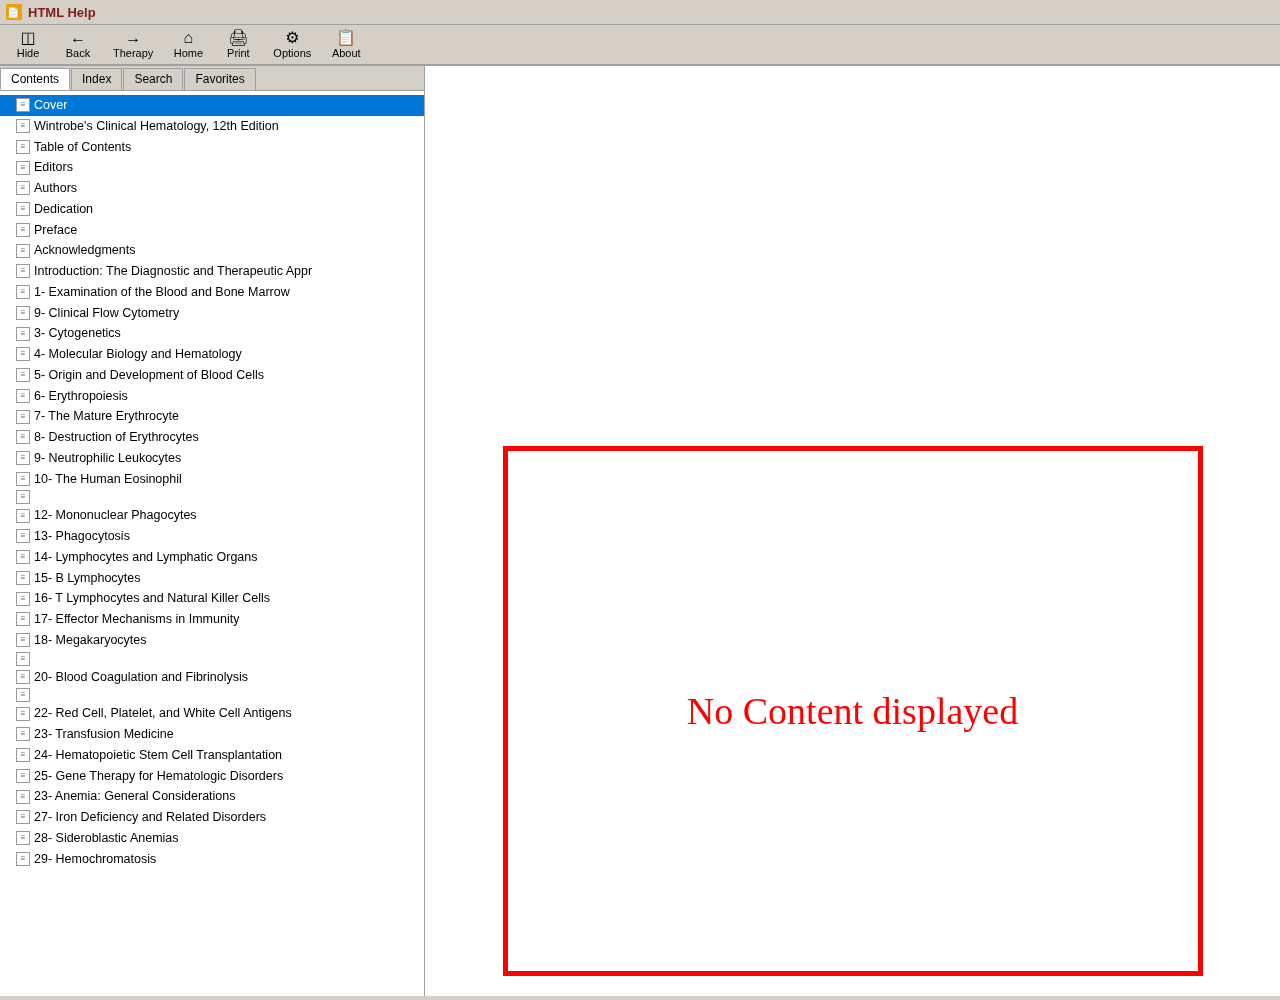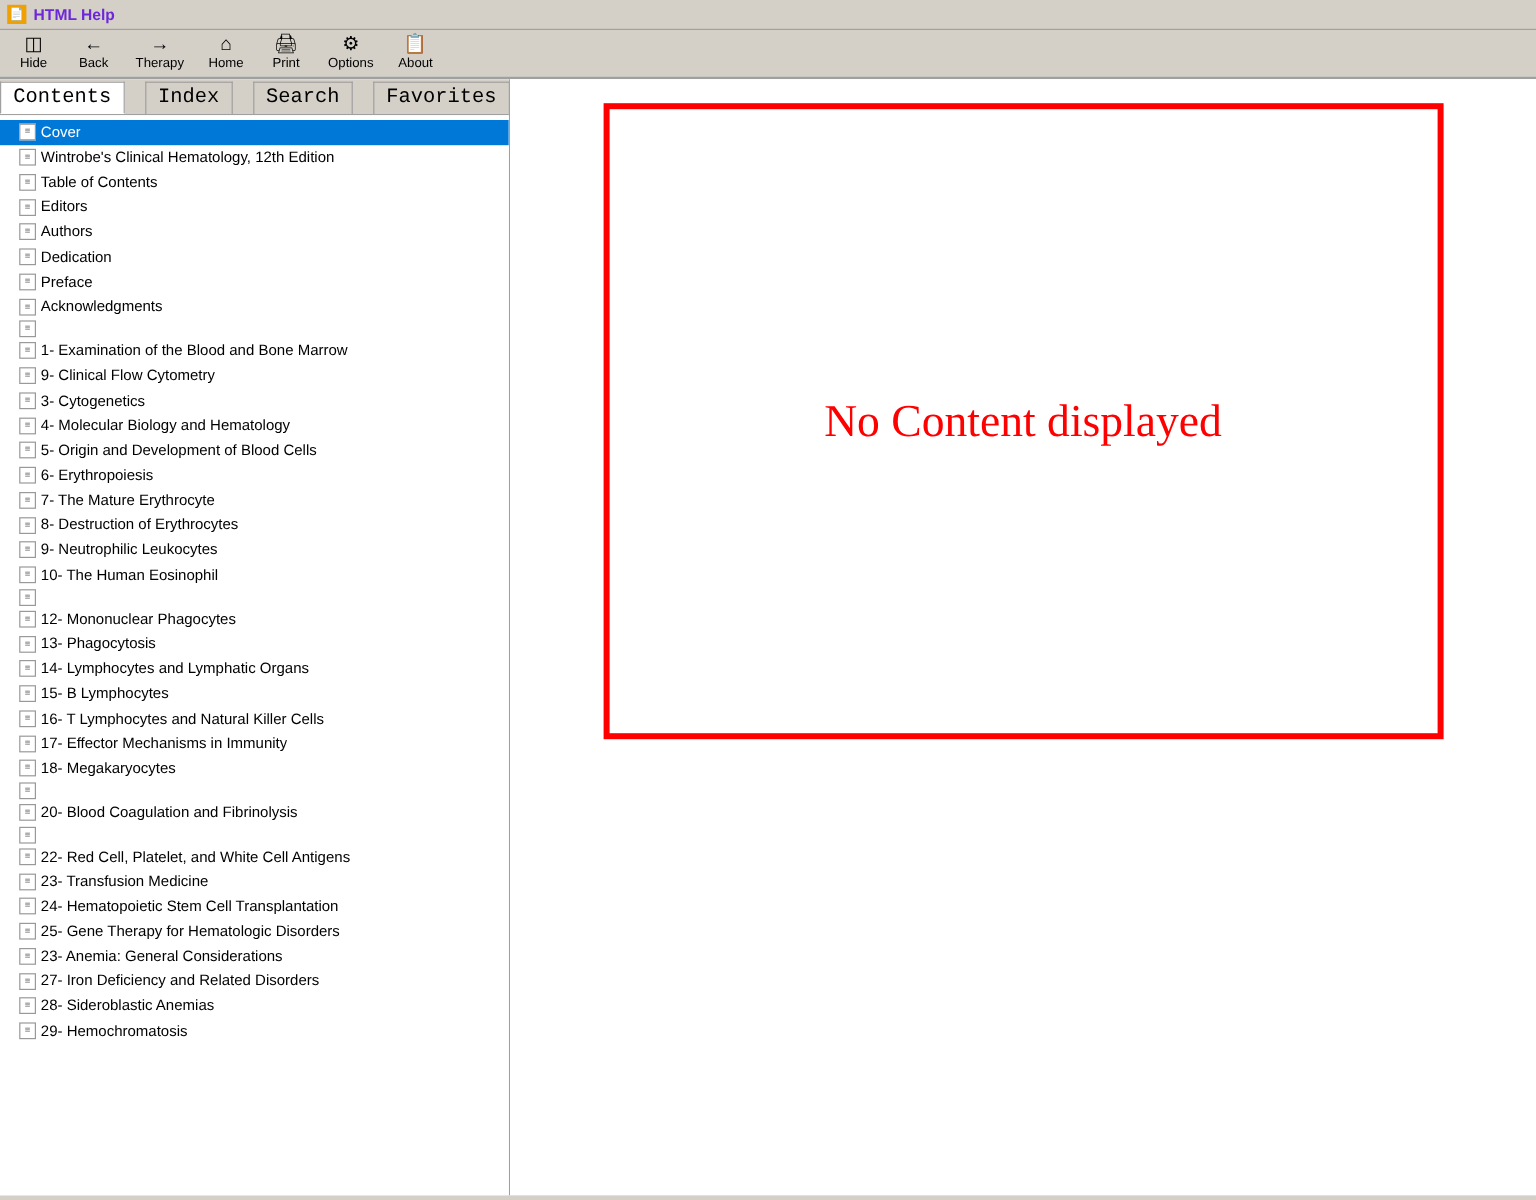--- a/index.html
+++ b/index.html
@@ -26,21 +26,21 @@
       height: 16px;
       background: #f0a000;
       display: inline-flex;
       align-items: center;
       justify-content: center;
       font-size: 10px;
     }
     .title-bar-text {
       font-size: 13px;
       font-weight: bold;
-      color: #6d28d9;
+      color: #7f1d1d;
     }
 
     
     .toolbar {
       background: #d4d0c8;
       display: flex;
       align-items: center;
       padding: 2px 4px;
       gap: 2px;
       border-bottom: 2px solid #a0a0a0;
@@ -82,28 +82,27 @@
     }
 
     
     .tabs-bar {
       display: flex;
       background: #d4d0c8;
       border-bottom: 1px solid #a0a0a0;
     }
     .tab {
       padding: 3px 10px;
-      font-size: 17px;
+      font-size: 12px;
       cursor: pointer;
       border: 1px solid #a0a0a0;
       border-bottom: none;
       background: #d4d0c8;
-      margin-right: 17px;
+      margin-right: 1px;
       margin-top: 2px;
-      font-family: Liberation Mono, monospace;
     }
     .tab.active {
       background: #fff;
       border-bottom: 1px solid #fff;
       z-index: 1;
       position: relative;
     }
 
     
     .tree-area {
@@ -160,21 +159,21 @@
     .tree-item .item-label {
       overflow: hidden;
       text-overflow: ellipsis;
     }
 
     
     .right-panel {
       flex: 1;
       background: #fff;
       display: flex;
-      align-items: flex-start;
+      align-items: flex-end;
       justify-content: center;
       padding: 20px;
     }
 
     .no-content-box {
       border: 5px solid #ff0000;
       width: 700px;
       height: 530px;
       display: flex;
       align-items: center;
@@ -265,20 +264,21 @@
         <div class="tree-item">
           <span class="item-icon page-icon">≡</span>
           <span class="item-label">Preface</span>
         </div>
         <div class="tree-item">
           <span class="item-icon page-icon">≡</span>
           <span class="item-label">Acknowledgments</span>
         </div>
         <div class="tree-item">
           <span class="item-icon page-icon">≡</span>
+          <span class="item-label">Introduction: The Diagnostic and Therapeutic Appr</span>
         </div>
         <div class="tree-item">
           <span class="item-icon page-icon">≡</span>
           <span class="item-label">1- Examination of the Blood and Bone Marrow</span>
         </div>
         <div class="tree-item">
           <span class="item-icon page-icon">≡</span>
           <span class="item-label">9- Clinical Flow Cytometry</span>
         </div>
         <div class="tree-item">

